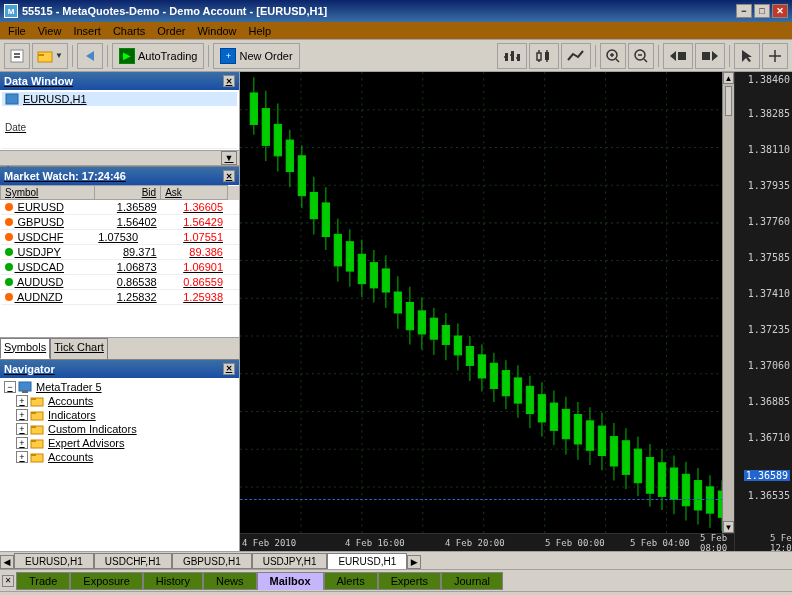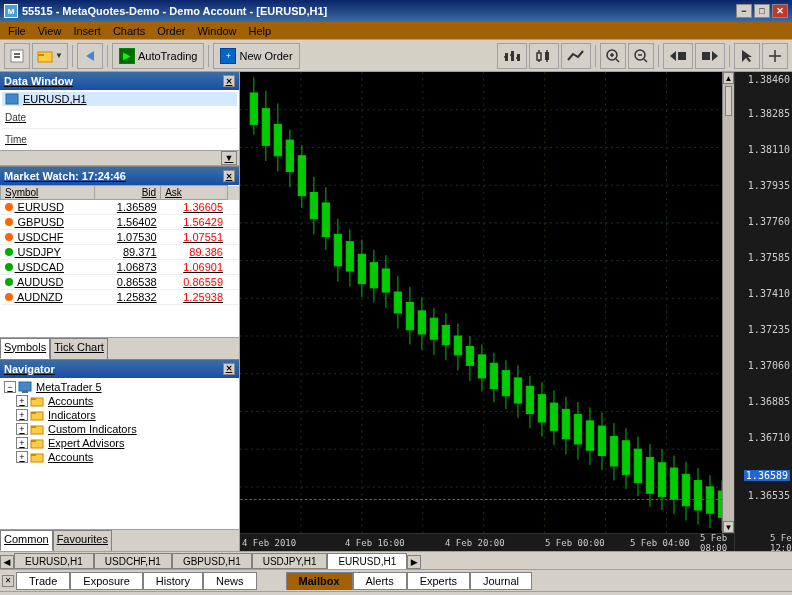--- a/index.html
+++ b/index.html
@@ -28,21 +28,21 @@
     
     .left-panel { width: 240px; display: flex; flex-direction: column; border-right: 1px solid #a0a0a0; background: #d4d0c8; }
 
     
     .panel-header { height: 18px; background: linear-gradient(to bottom, #3a6ea5, #1a4ea5); color: white; font-size: 11px; font-weight: bold; display: flex; align-items: center; justify-content: space-between; padding: 0 4px; }
     .panel-close-btn { width: 12px; height: 12px; background: #d4d0c8; border: 1px solid #888; font-size: 8px; display: flex; align-items: center; justify-content: center; cursor: pointer; color: #000; }
 
     .data-window { border-bottom: 1px solid #808080; }
     .data-window-content { background: white; padding: 2px; height: 60px; }
     .data-symbol-row { background: #d4e8ff; padding: 1px 3px; font-size: 11px; display: flex; align-items: center; gap: 4px; margin-bottom: 1px; }
-    .data-row { display: flex; padding: 5px 3px; font-size: 10px; border-bottom: 1px solid #eee; }
+    .data-row { display: flex; padding: 15px 3px; font-size: 10px; border-bottom: 1px solid #eee; }
     .data-row-label { width: 40px; color: #333; }
     .data-row-value { flex: 1; }
 
     
     .market-watch { flex: 1; display: flex; flex-direction: column; border-bottom: 1px solid #808080; max-height: 200px; }
     .market-table { flex: 1; overflow: hidden; background: white; }
     .market-table table { width: 100%; border-collapse: collapse; }
     .market-table th { background: #d4d0c8; font-size: 10px; padding: 1px 4px; border: 1px solid #a0a0a0; text-align: left; font-weight: normal; }
     .market-table td { font-size: 11px; padding: 1px 4px; border-bottom: 1px solid #eee; }
     .tabs-row { height: 22px; background: #d4d0c8; display: flex; border-top: 1px solid #a0a0a0; }
@@ -66,22 +66,22 @@
 
     
     .time-axis { position: absolute; bottom: 0; left: 0; right: 58px; height: 18px; background: #1a1a1a; border-top: 1px solid #333; display: flex; align-items: center; }
     .time-label { position: absolute; font-size: 9px; color: #cccccc; font-family: monospace; }
 
     
     .chart-tabs { height: 18px; background: #d4d0c8; display: flex; align-items: flex-end; border-top: 1px solid #a0a0a0; overflow: hidden; }
     .chart-tab { padding: 1px 10px; font-size: 10px; cursor: pointer; border: 1px solid #808080; background: #d4d0c8; height: 16px; display: flex; align-items: center; }
     .chart-tab.active { background: white; border-bottom: none; }
     .chart-tab-arrow { width: 14px; height: 14px; background: #d4d0c8; border: 1px solid #808080; display: flex; align-items: center; justify-content: center; cursor: pointer; font-size: 9px; }
-    .bottom-tab { padding: 2px 12px; font-size: 11px; cursor: pointer; border: 1px solid #808080; background: #ffffff; height: 18px; display: flex; align-items: center; }
-    .bottom-tab.active { background: #a16207; border-bottom: none; font-weight: bold; margin-left: 29px; }
+    .bottom-tab { padding: 2px 12px; font-size: 11px; cursor: pointer; border: 1px solid #808080; background: #4d7c0f; height: 18px; display: flex; align-items: center; }
+    .bottom-tab.active { background: #c4b5fd; border-bottom: none; font-weight: bold; }
 
     
     .status-bar { height: 18px; background: #d4d0c8; border-top: 1px solid #a0a0a0; display: flex; align-items: center; padding: 0 4px; font-size: 11px; justify-content: space-between; }
 
     
     svg.candlesticks { position: absolute; top: 0; left: 0; width: calc(100% - 58px); height: calc(100% - 18px); }
     .grid-line { stroke: #1a3a1a; stroke-width: 1; stroke-dasharray: 2,4; }
     .candle-up { fill: #00cc00; stroke: #00cc00; }
     .wick { stroke: #00cc00; stroke-width: 1; }
 
@@ -287,21 +287,21 @@
       </td>
       <td style="text-align:right">1.56402</td>
       <td style="text-align:right;color:red;">1.56429</td>
       <td></td>
     </tr>
               <tr>
       <td>
         <span style="display:inline-block;width:8px;height:8px;background:#ff6600;border-radius:50%;margin-right:2px;"></span>
         USDCHF
       </td>
-      <td style="text-align:right">1.07530</td>
+      <td style="">1.07530</td>
       <td style="text-align:right;color:red;">1.07551</td>
       <td></td>
     </tr>
               <tr>
       <td>
         <span style="display:inline-block;width:8px;height:8px;background:#00aa00;border-radius:50%;margin-right:2px;"></span>
         USDJPY
       </td>
       <td style="text-align:right">89.371</td>
       <td style="text-align:right;color:red;">89.386</td>
@@ -403,24 +403,20 @@
       <span style="margin-left:12px; display:flex; align-items:center; gap:2px;">
         <span class="nav-expand">+</span>
         <svg width="14" height="12" style="margin-right:2px">
                 <rect x="1" y="3" width="12" height="8" fill="#ffcc44" stroke="#cc8800"></rect>
                 <rect x="1" y="3" width="5" height="2" fill="#cc8800"></rect>
               </svg>
         <span>Accounts</span>
       </span>
     </div>
         </div>
-      <div class="common-favs-tabs">
-        <div class="tab-btn active">Common</div>
-        <div class="tab-btn">Favourites</div>
-      </div>
     </div>
 
   </div>
 
   <div class="chart-area">
     <svg class="candlesticks" viewBox="0 0 535 440" preserveAspectRatio="none" id="chart-svg">
 
       <line class="grid-line" x1="0" y1="36" x2="535" y2="36"></line>
       <line class="grid-line" x1="0" y1="72" x2="535" y2="72"></line>
       <line class="grid-line" x1="0" y1="108" x2="535" y2="108"></line>

